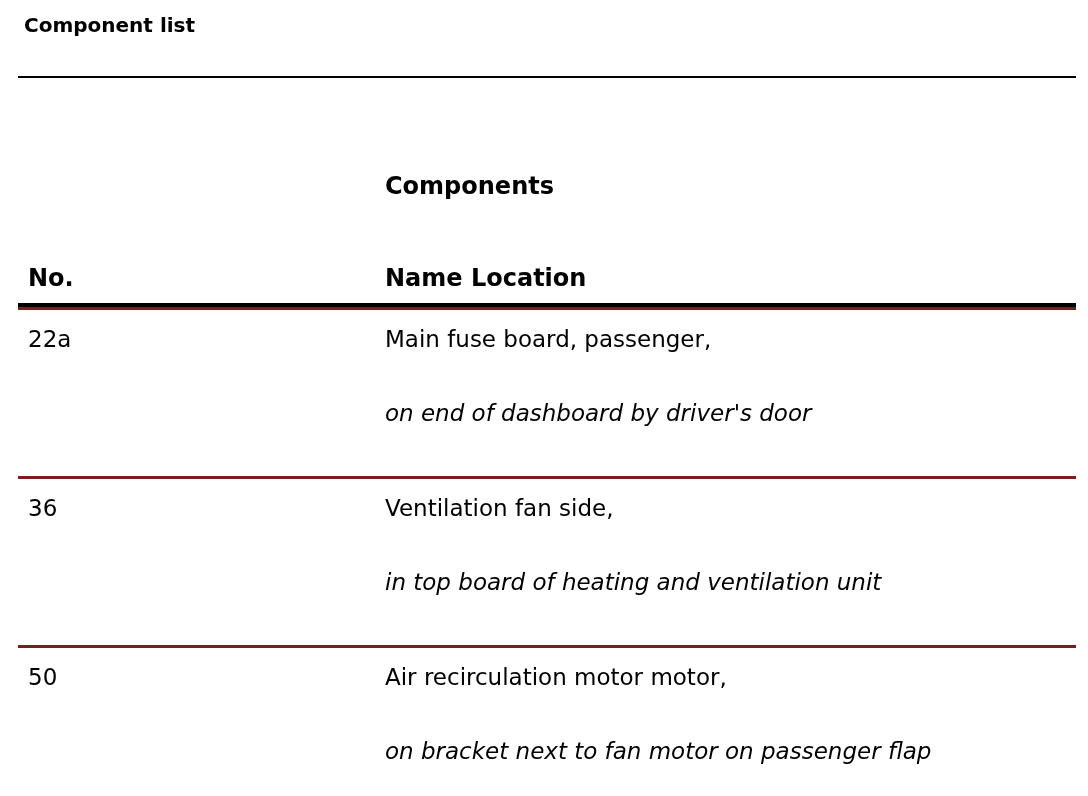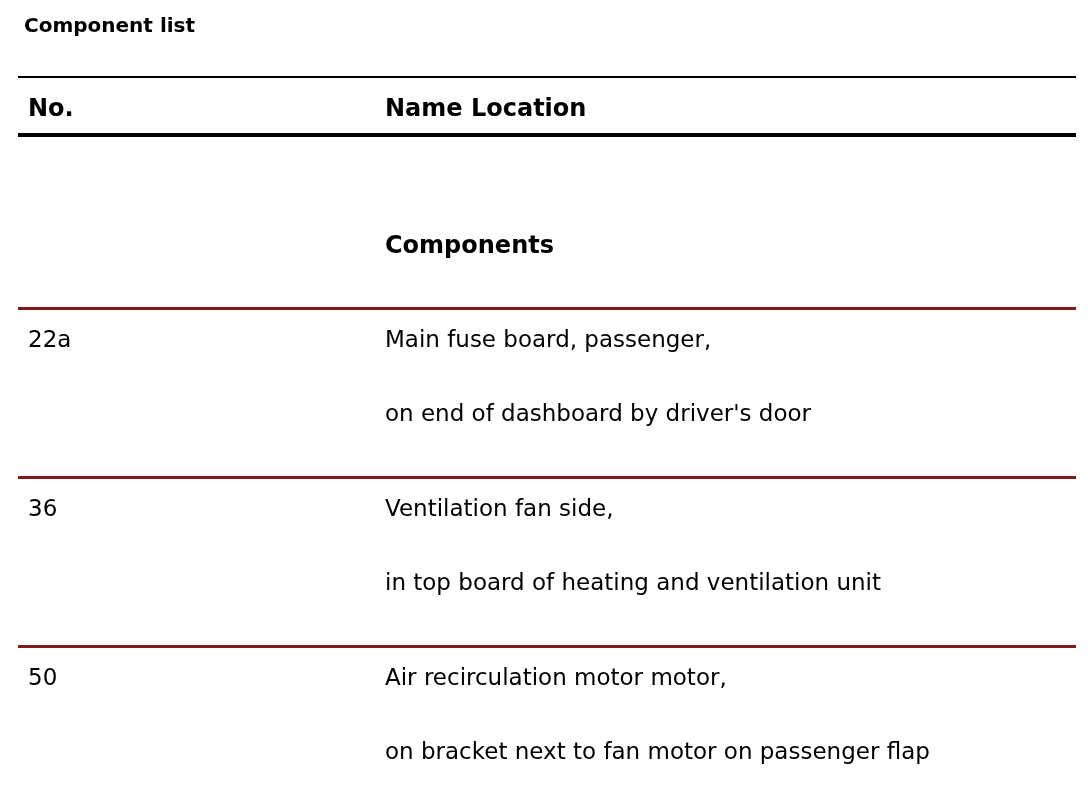--- a/index.html
+++ b/index.html
@@ -51,37 +51,38 @@
     border-top: 3px solid #7f1d1d;
     padding: 15px 0 49px 0;
     font-size: 23px;
     line-height: 28px;
   }
   .data-row p {
     margin: 0;
   }
   .data-row .loc-line {
     margin-top: 46px;
+    font-style: italic;
   }
 </style>
 </head>
 <body>
 
 <h1 class="page-title">Component list</h1>
 
 <div class="component-table">
 
+  <div class="row section-row">
+    <div class="cell-no"></div>
+    <div>Components</div>
+  </div>
+
   <div class="row header-row">
     <div class="cell-no">No.</div>
     <div>Name Location</div>
-  </div>
-
-  <div class="row section-row">
-    <div class="cell-no"></div>
-    <div>Components</div>
   </div>
 
   <div class="row data-row">
     <div class="cell-no">22a</div>
     <div>
       <p>Main fuse board, passenger,</p>
       <p class="loc-line">on end of dashboard by driver's door</p>
     </div>
   </div>
 

